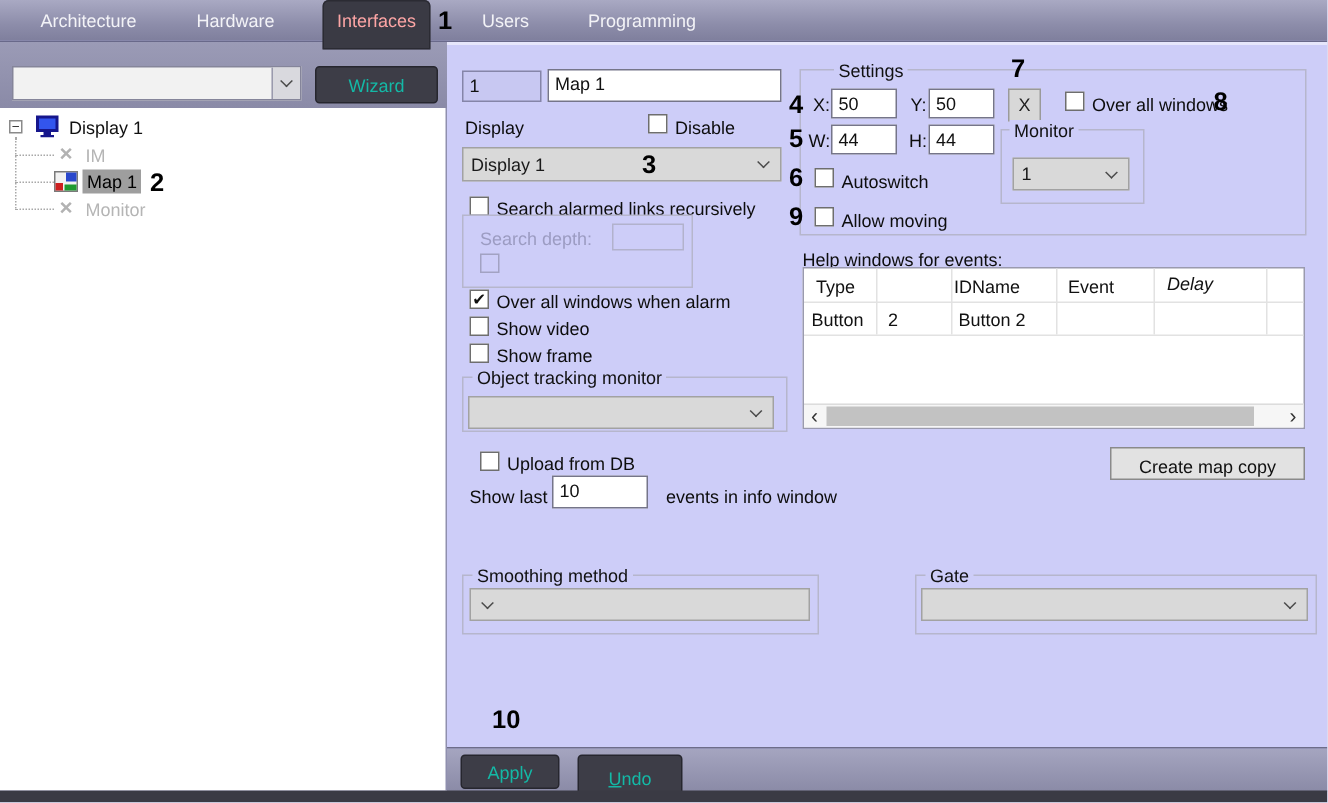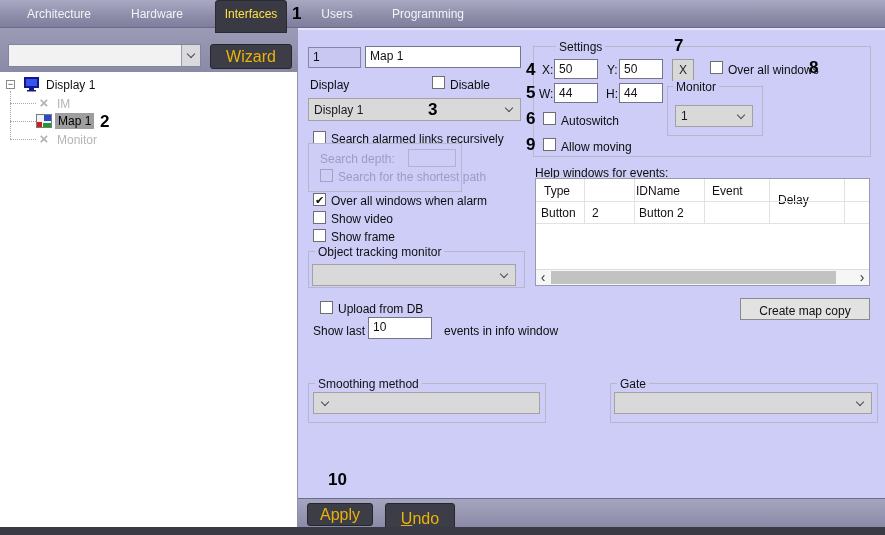--- a/index.html
+++ b/index.html
@@ -7,35 +7,35 @@
   body { font-family:"Liberation Sans", sans-serif; font-size:12px; color:#111; }
   .screen { position:relative; width:885px; height:535px; overflow:hidden; background:#cdcdf8; }
 
   
   .topbar { position:absolute; left:0; top:0; width:885px; height:28px;
             background:linear-gradient(180deg,#a9a9c3 0%,#8d8daa 60%,#7f7f9d 100%);
             border-bottom:1px solid #69698a; z-index:5;padding-left:45px; }
   .tab { position:absolute; top:0; height:28px; line-height:28px; text-align:center;
          color:#f3f3f7; font-size:12px; cursor:default; }
   .tab.active { height:33px; background:#3a3a44; border-radius:4px 4px 0 0;
-                color:#fde047; z-index:6; box-shadow:inset 0 0 0 1px #2b2b33; }
+                color:#fca5a5; z-index:6; box-shadow:inset 0 0 0 1px #2b2b33; }
 
   
   .ann { position:absolute; font-weight:700; font-size:17px; color:#000; z-index:30; line-height:1; }
 
   
   .lefttop { position:absolute; left:0; top:28px; width:298px; height:44px;
              background:linear-gradient(180deg,#9b9bb6,#8a8aa7); }
   .topcombo { position:absolute; left:8px; top:16px; width:193px; height:23px;
               background:#f2f2f2; border:1px solid #85859a; display:flex; align-items:center; }
   .topcombo .cval { flex:1; padding-left:5px; white-space:nowrap; overflow:hidden; }
   .topcombo .cbtn { width:19px; height:100%; background:#d9d9de; border-left:1px solid #9a9aad;
                     display:flex; align-items:center; justify-content:center; }
-  .darkbtn { position:absolute; background:#3d3d47; color:#eab308; border:1px solid #26262e;
-             border-radius:3px; font-family:"Liberation Sans",sans-serif; font-size:16px;
+  .darkbtn { position:absolute; background:#3d3d47; color:#14b8a6; border:1px solid #26262e;
+             border-radius:3px; font-family:"Liberation Sans",sans-serif; font-size:12px;
              text-align:center; cursor:pointer; }
 
   
   .treepanel { position:absolute; left:0; top:72px; width:298px; height:455px; background:#ffffff;
                border-right:1px solid #8f8fae; }
   .tlabel { position:absolute; font-size:12px; white-space:nowrap; }
   .gray { color:#b5b5b5; }
   .tsel { background:#9e9e9e; color:#000; padding:1px 3px; }
   .minusbox { position:absolute; width:9px; height:9px; background:#fff; border:1px solid #8a8a8a;
               font-size:9px; line-height:7px; text-align:center; color:#333; }
@@ -163,21 +163,20 @@
     </div>
     <span class="ann" style="left:130px;top:71px;">3</span>
 
     <span class="cb" style="left:15px;top:101px;"></span>
     <span class="lbl" style="left:33px;top:102px;">Search alarmed links recursively</span>
 
     <div class="gbox" style="left:10px;top:113px;width:154px;height:49px;"></div>
     <span class="lbl dis" style="left:22px;top:122px;">Search depth:</span>
     <div class="field disf" style="left:110px;top:119px;width:48px;height:18px;"></div>
     <span class="cb disabled" style="left:22px;top:139px;"></span>
-    <span class="lbl dis" style="left:40px;top:140px;">Search for the shortest path</span>
 
     <span class="cb" style="left:15px;top:163px;"><span>✔</span></span>
     <span class="lbl" style="left:33px;top:164px;">Over all windows when alarm</span>
 
     <span class="cb" style="left:15px;top:181px;"></span>
     <span class="lbl" style="left:33px;top:182px;">Show video</span>
 
     <span class="cb" style="left:15px;top:199px;"></span>
     <span class="lbl" style="left:33px;top:200px;">Show frame</span>
 
@@ -235,21 +234,21 @@
     <span class="ann" style="left:228px;top:106px;">9</span>
     <span class="cb" style="left:245px;top:108px;"></span>
     <span class="lbl" style="left:263px;top:110px;">Allow moving</span>
 
     <span class="lbl" style="left:237px;top:136px;">Help windows for events:</span>
     <div class="table" style="left:237px;top:148px;width:335px;height:108px;">
       <span class="th" style="left:8px;top:5px;">Type</span>
       <span class="th" style="left:56px;top:5px;margin-left:44px;">ID</span>
       <span class="th" style="left:112px;top:5px;">Name</span>
       <span class="th" style="left:176px;top:5px;">Event</span>
-      <span class="th" style="left:242px;top:14px;">Delay</span>
+      <span class="th" style="left:242px;top:3px;font-style:italic;">Delay</span>
       <div class="vsep" style="left:48px;"></div>
       <div class="vsep" style="left:98px;"></div>
       <div class="vsep" style="left:168px;"></div>
       <div class="vsep" style="left:233px;"></div>
       <div class="vsep" style="left:308px;"></div>
       <div class="hline" style="top:22px;width:333px;"></div>
       <div class="hline" style="top:44px;width:333px;"></div>
       <span class="td" style="left:5px;top:27px;">Button</span>
       <span class="td" style="left:56px;top:27px;">2</span>
       <span class="td" style="left:103px;top:27px;">Button 2</span>

